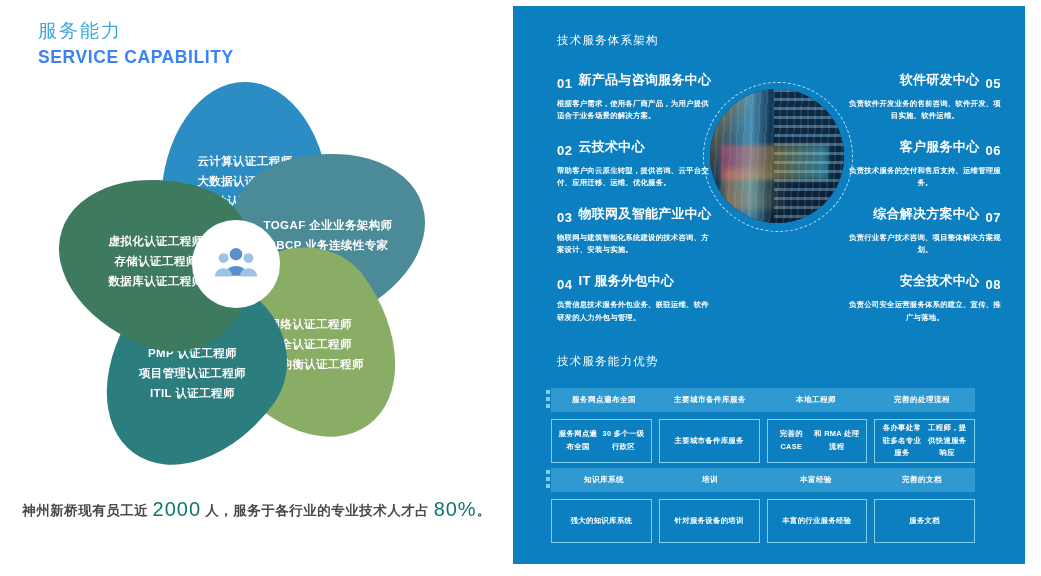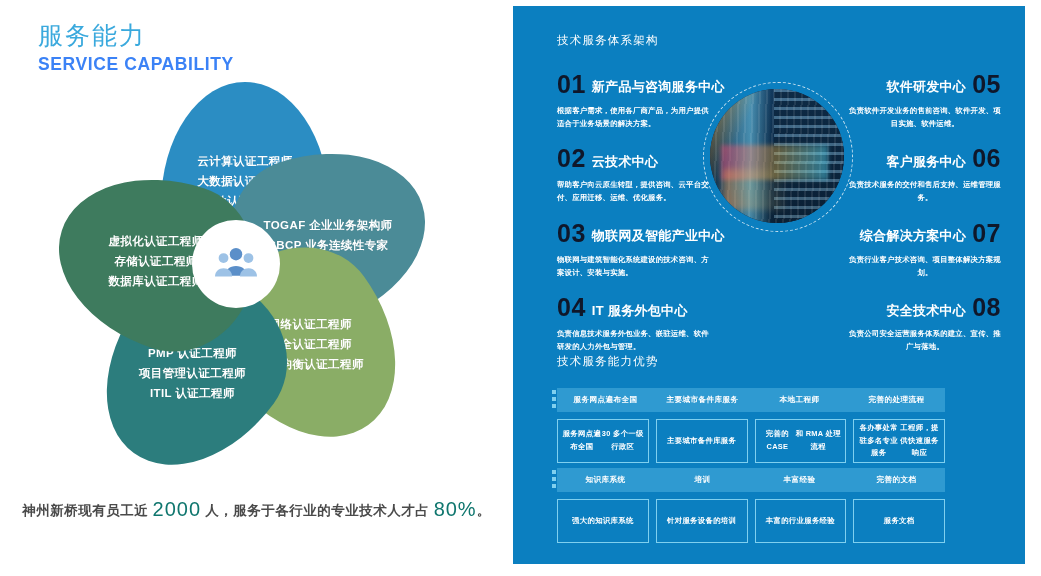--- a/index.html
+++ b/index.html
@@ -6,21 +6,21 @@
   body{
     width:1041px;height:576px;
     background:#ffffff;
     font-family:"Liberation Sans","DejaVu Sans",sans-serif;
     overflow:hidden;
     position:relative;
   }
   
   #left-panel{position:absolute;left:0;top:0;width:513px;height:576px;background:#fff;}
   #title-block{position:absolute;left:38px;top:22px;}
-  #title-cn{font-size:25px;color:#3aa9dd;letter-spacing:2px;font-weight:400;line-height:1.1;}
+  #title-cn{font-size:19px;color:#3aa9dd;letter-spacing:2px;font-weight:400;line-height:1.1;font-family:Liberation Mono, monospace;}
   #title-en{font-size:17.5px;color:#3b82f6;font-weight:bold;letter-spacing:.6px;margin-top:4px;}
 
   #flower{position:absolute;left:48px;top:88px;width:420px;height:400px;}
   .petal{position:absolute;width:168px;height:198px;border-radius:50% 50% 50% 50%/62% 62% 38% 38%;
          display:flex;align-items:center;justify-content:center;}
   .petal-label{color:#ffffff;font-size:11.5px;line-height:1.75;text-align:center;letter-spacing:.4px;
                font-weight:bold;text-shadow:0 0 1px rgba(0,0,0,.10);}
   
   #petal-0{left:113px;top:-6px;background:#2b8dc3;transform:rotate(0deg);}
   #petal-0 .petal-label{transform:rotate(0deg);}
@@ -49,21 +49,21 @@
   #arch-head{left:44px;top:27px;}
   #adv-head{left:44px;top:348px;}
 
   
   #arch-left{position:absolute;left:44px;top:66px;width:152px;}
   #arch-right{position:absolute;left:336px;top:66px;width:152px;text-align:center;}
   .arch-item{margin-bottom:16px;}
   .arch-item:last-child{margin-bottom:0;}
   .arch-top{display:flex;align-items:flex-end;gap:6px;white-space:nowrap;}
   #arch-right .arch-top{justify-content:flex-end;}
-  .arch-num{color:#0f172a;font-size:25px;font-weight:bold;line-height:1;letter-spacing:.5px;
+  .arch-num{color:#ffffff;font-size:13px;font-weight:bold;line-height:1;letter-spacing:.5px;
             font-family:"Liberation Sans",sans-serif;}
   .arch-title{color:#ffffff;font-size:13px;font-weight:bold;letter-spacing:.3px;line-height:1.2;
               padding-bottom:2px;}
   .arch-desc{color:#ffffff;font-size:7.4px;line-height:1.72;letter-spacing:.2px;margin-top:8px;
              font-weight:bold;}
 
   
   #photo-ring{position:absolute;left:190px;top:76px;width:148px;height:148px;border-radius:50%;
               border:1px dashed rgba(255,255,255,.75);}
   #photo{position:absolute;left:6px;top:6px;width:134px;height:134px;border-radius:50%;overflow:hidden;
@@ -82,21 +82,21 @@
       rgba(180,230,255,.30) 0px,rgba(180,230,255,.30) 3px,
       rgba(10,30,50,.55) 3px,rgba(10,30,50,.55) 9px);}
   #photo .layerD{position:absolute;left:8%;top:42%;width:80%;height:26%;
     background:linear-gradient(95deg,rgba(255,60,120,.45),rgba(255,190,60,.35),rgba(80,220,255,.45));
     filter:blur(2px);}
   #photo .layerE{position:absolute;left:10%;top:60%;width:46%;height:30%;
     background:linear-gradient(70deg,rgba(255,140,60,.50),rgba(255,220,120,.20),rgba(0,0,0,0));
     filter:blur(3px);}
 
   
-  .adv-table{position:absolute;left:44px;width:388px;}
+  .adv-table{position:absolute;left:38px;width:424px;}
   #adv-table-1{top:382px;}
   #adv-table-2{top:462px;}
   .adv-head-row{display:flex;background:#2f9ad1;height:24px;align-items:center;}
   .adv-head-cell{flex:1;text-align:center;color:#ffffff;font-size:7.6px;font-weight:bold;letter-spacing:.4px;}
   .adv-body-row{display:flex;gap:7px;margin-top:7px;}
   .adv-cell{flex:1;height:44px;border:1px solid #7fd0ef;display:flex;align-items:center;
             justify-content:center;text-align:center;color:#ffffff;font-size:7.4px;line-height:1.7;
             font-weight:bold;letter-spacing:.3px;padding:0 4px;box-sizing:border-box;}
   .notch{position:absolute;left:-5px;top:2px;width:4px;height:20px;
          background:repeating-linear-gradient(180deg,#7fd0ef 0,#7fd0ef 4px,transparent 4px,transparent 7px);}

